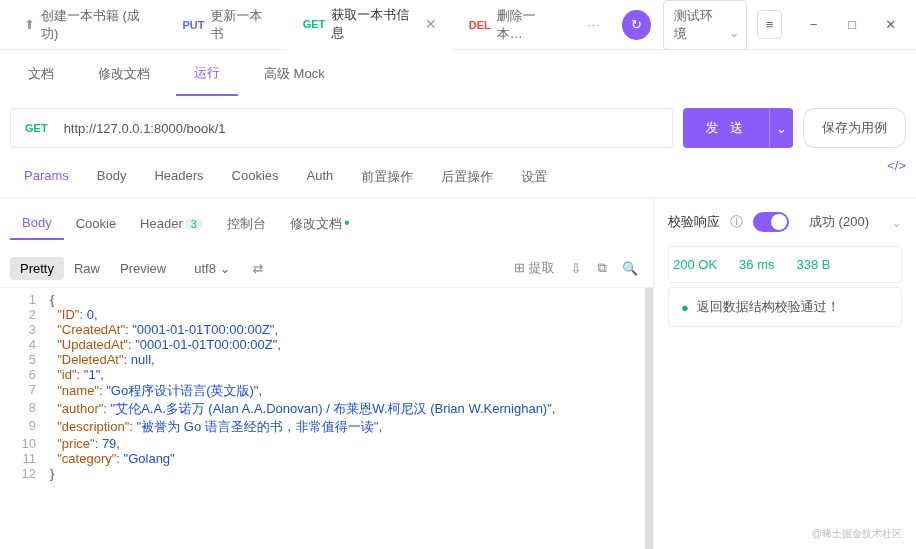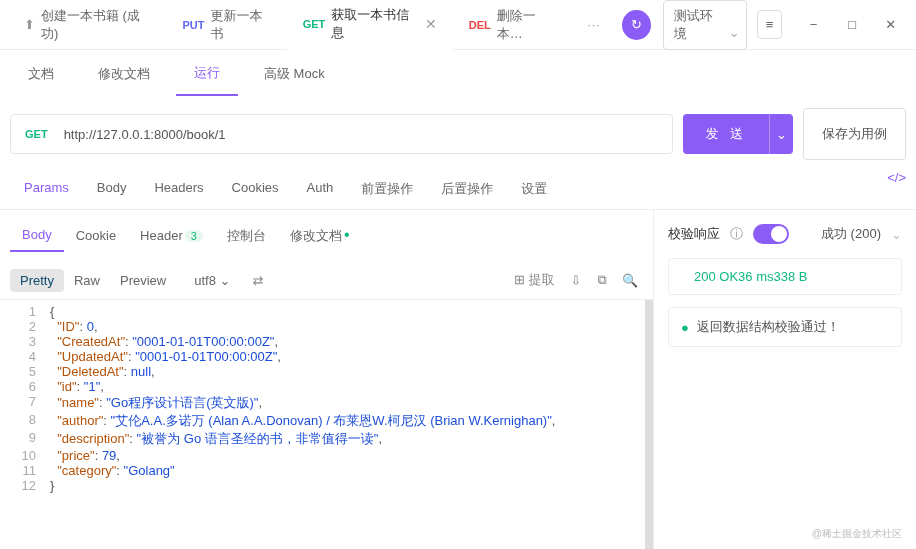--- a/index.html
+++ b/index.html
@@ -17,54 +17,54 @@
 .winbtn{width:36px;height:40px;display:flex;align-items:center;justify-content:center;color:#666;cursor:pointer}
 .subtabs{height:48px;display:flex;align-items:center;padding:0 10px;gap:8px}
 .subtab{padding:12px 18px;color:#666;cursor:pointer}
 .subtab.active{color:#8b5cf6;border-bottom:2px solid #8b5cf6}
 .reqbar{display:flex;align-items:center;padding:10px;gap:10px}
 .urlbox{flex:1;display:flex;align-items:center;border:1px solid #e5e5e5;border-radius:4px;height:40px;padding:0 14px;gap:16px}
 .urlbox .method{color:#10b981;font-weight:600}
 .url{color:#555;flex:1}
 .send-btn{background:#8b5cf6;color:#fff;border-radius:4px 0 0 4px;height:40px;padding:0 22px;display:flex;align-items:center;cursor:pointer;letter-spacing:4px}
 .send-dd{background:#8b5cf6;color:#fff;border-radius:0 4px 4px 0;height:40px;width:24px;display:flex;align-items:center;justify-content:center;border-left:1px solid rgba(255,255,255,.3);cursor:pointer}
-.save-btn{border:1px solid #ddd;border-radius:4px;height:52px;padding:6px 18px;display:flex;align-items:center;color:#555;cursor:pointer}
+.save-btn{border:1px solid #ddd;border-radius:12px;height:40px;padding:6px 18px;display:flex;align-items:center;color:#555;cursor:pointer}
 .section-tabs{display:flex;align-items:flex-start;padding:0 10px;gap:0;border-bottom:1px solid #eee;height:40px}
 .stab{padding:10px 14px;color:#666;cursor:pointer}
 .stab.active{color:#8b5cf6}
 .code-icon{margin-left:auto;color:#8b5cf6;cursor:pointer}
 .main{display:flex;height:calc(549px - 50px - 48px - 60px - 40px)}
 .left{flex:1;border-right:1px solid #eee;display:flex;flex-direction:column;min-width:0}
 .right{width:262px;padding:14px}
 .resp-tabs{display:flex;align-items:center;padding:8px 10px;gap:0}
 .rtab{padding:8px 12px;color:#666;cursor:pointer}
 .rtab.active{color:#8b5cf6;border-bottom:2px solid #8b5cf6}
 .badge{background:#e6f7ed;color:#10b981;border-radius:8px;padding:0 6px;font-size:11px;margin-left:2px}
 .dot{color:#10b981;font-size:16px;margin-left:2px}
 .toolbar{display:flex;align-items:center;padding:6px 10px;gap:8px;border-bottom:1px solid #eee}
 .chip{padding:4px 10px;border-radius:4px;color:#666;cursor:pointer}
-.chip.active{background:#e5e5e5;color:#0c4a6e}
+.chip.active{background:#e5e5e5;color:#000000}
 .tool-spacer{flex:1}
 .ticon{color:#888;cursor:pointer;padding:4px}
 .editor{flex:1;overflow:auto;font-family:Menlo,Consolas,monospace;font-size:13px;padding:4px 0;position:relative}
 .editor::after{content:"";position:absolute;right:0;top:0;bottom:0;width:8px;background:#ddd}
 .line{display:flex}
 .gutter{width:50px;text-align:right;padding-right:14px;color:#aaa;user-select:none;flex-shrink:0}
 .code{white-space:pre-wrap;color:#333;padding-right:18px}
 .key{color:#b45309}
 .str{color:#1d4ed8}
 .num{color:#1d4ed8}
 .null{color:#1d4ed8}
 .punc{color:#555}
 .brace{color:#555}
 .right-head{display:flex;align-items:center;gap:10px;margin-bottom:14px}
 .toggle{width:36px;height:20px;background:#8b5cf6;border-radius:10px;position:relative;cursor:pointer}
 .toggle::after{content:"";position:absolute;right:2px;top:2px;width:16px;height:16px;background:#fff;border-radius:50%}
 .chev{color:#bbb;margin-left:auto}
-.status-row{border:1px solid #eee;border-radius:4px;padding:10px 25px;display:flex;gap:0;color:#10b981;margin-bottom:12px}
+.status-row{border:1px solid #eee;border-radius:4px;padding:10px 4px;display:flex;gap:22px;color:#10b981;margin-bottom:4px}
 .pass-row{border:1px solid #eee;border-radius:4px;padding:10px 12px;display:flex;align-items:center;gap:8px;color:#555}
 .watermark{position:absolute;right:14px;bottom:8px;color:#bbb;font-size:10px}
 .hambtn{border:1px solid #ddd;border-radius:4px;padding:6px 8px;color:#666;cursor:pointer;margin:0 6px}
 </style>
 </head>
 <body>
 
 <div class="titlebar">
   <div id="tabs" style="display: flex;">
       <div class="tab">
@@ -194,21 +194,21 @@
           <div class="gutter">12</div>
           <div class="code"><span class="brace">}</span></div>
         </div>
       </div>
   </div>
   <div class="right">
     <div class="right-head">
       <span>校验响应</span>
       <span style="color:#999">ⓘ</span>
       <span class="toggle"></span>
-      <span style="margin-left:22px;color:#555">成功 (200)</span>
+      <span style="margin-left:10px;color:#555">成功 (200)</span>
       <span class="chev">⌄</span>
     </div>
     <div class="status-row">
       <span>200 OK</span>
       <span>36 ms</span>
       <span>338 B</span>
     </div>
     <div class="pass-row">
       <span style="color:#10b981">●</span>
       <span>返回数据结构校验通过！</span>

